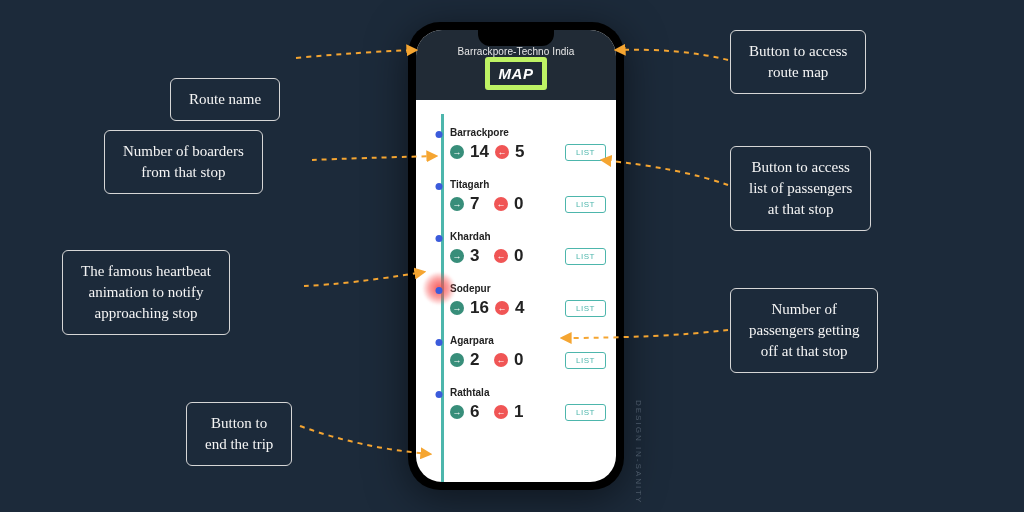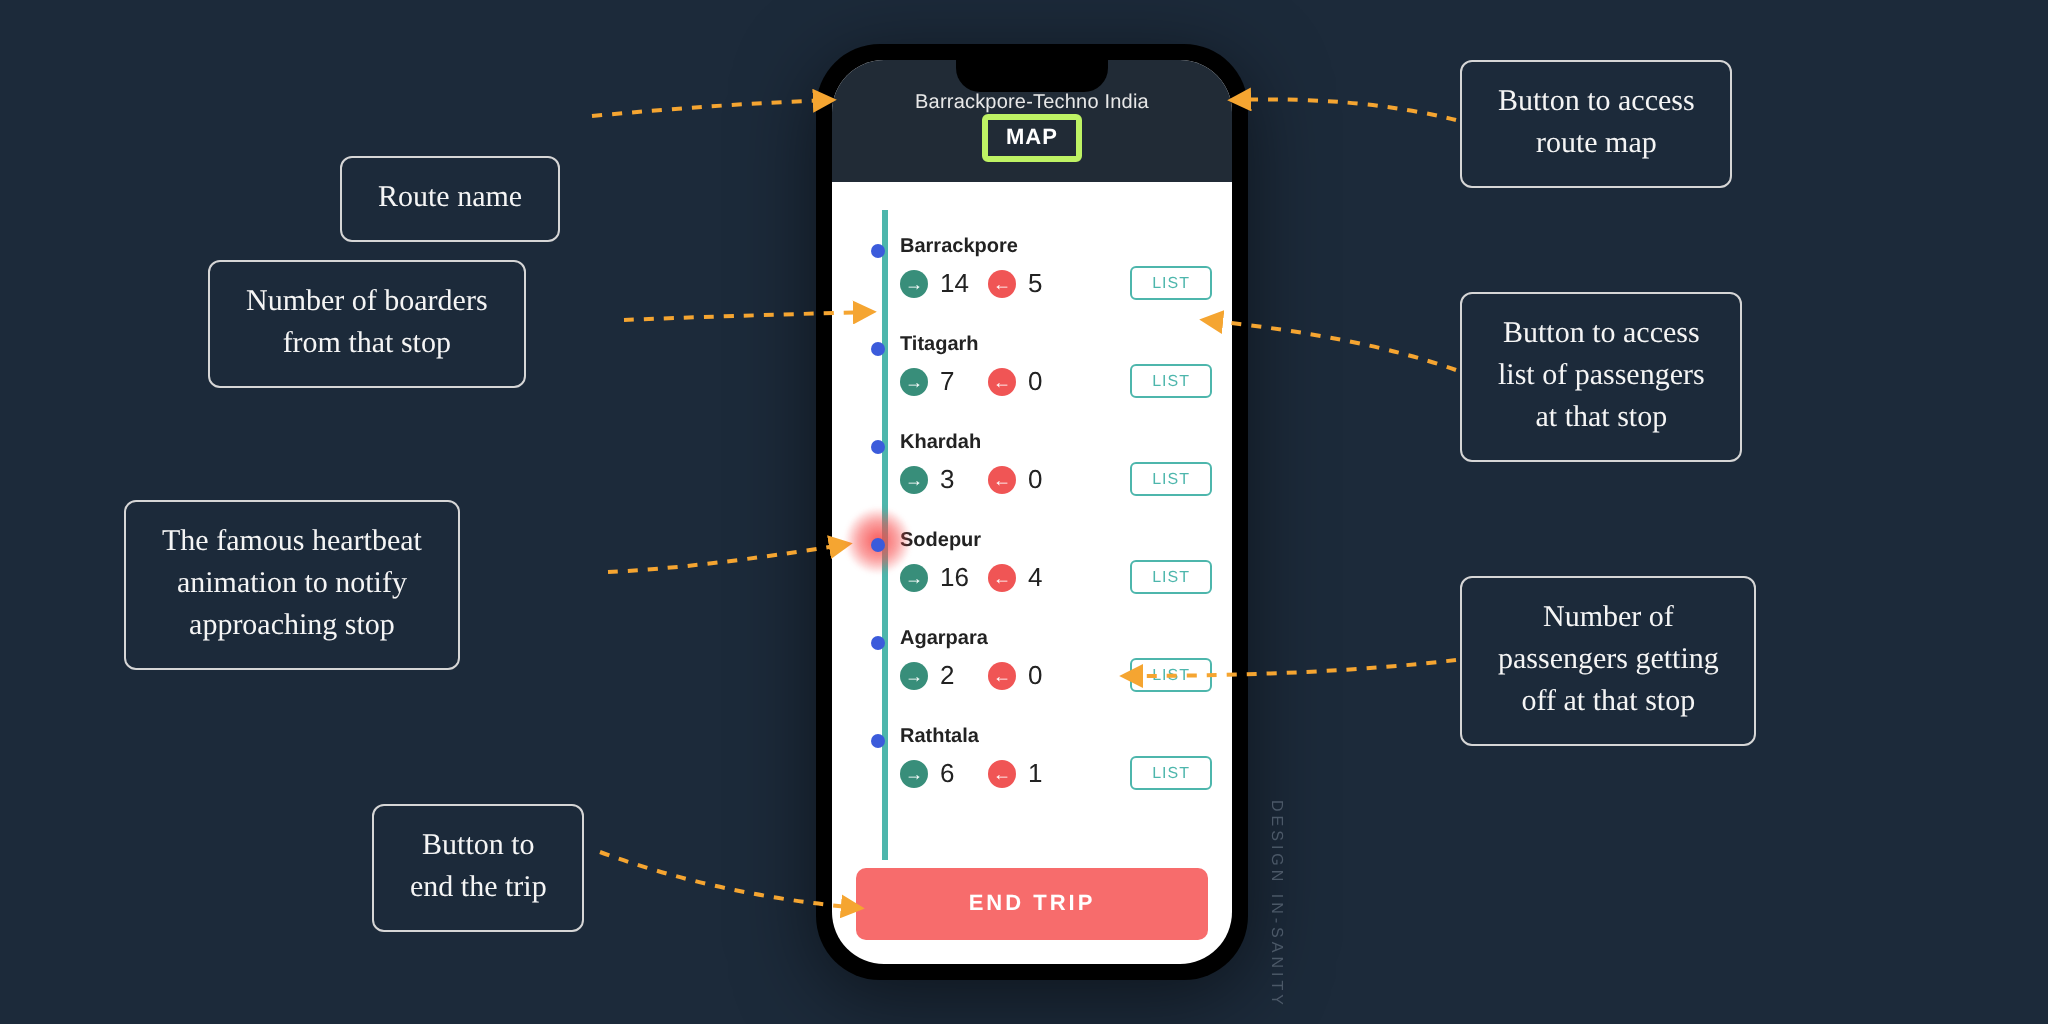--- a/index.html
+++ b/index.html
@@ -51,28 +51,29 @@
     color: #e8e8e8;
     padding: 16px 10px 10px 10px;
     display: flex;
     align-items: center;
     justify-content: space-between;
     font-size: 10px;
     flex-direction: column;
   }
   .route-name { font-weight: 500; letter-spacing: 0.1px; }
   .map-btn {
-    border: 3px solid #bef264;
+    border: 5px solid #bef264;
     color: #fff;
     padding: 3px 9px;
     border-radius: 3px;
-    font-size: 11px;
+    font-size: 15px;
     font-weight: 600;
     letter-spacing: 0.5px;
     cursor: pointer;
+    font-style: italic;
   }
 
   .stops {
     flex: 1;
     padding: 10px 10px 4px 24px;
     position: relative;
     overflow: hidden;
   }
   .timeline-line {
     position: absolute;
@@ -129,22 +130,22 @@
     justify-content: center;
     width: 14px;
     height: 14px;
     border-radius: 50%;
     font-size: 9px;
     color: #fff;
   }
   .chip-in { background: #388e7a; }
   .chip-out { background: #f05555; }
   .count {
-    font-size: 13px;
-    font-weight: 400;
+    font-size: 17px;
+    font-weight: 700;
     color: #222;
     min-width: 18px;
   }
   .list-btn {
     margin-left: auto;
     border: 1px solid #4db6ac;
     color: #4db6ac;
     background: #fff;
     font-size: 8px;
     font-weight: 400;
@@ -282,21 +283,20 @@
               <span class="chip chip-in">→</span>
               <span class="count">6</span>
               <span class="chip chip-out">←</span>
               <span class="count">1</span>
               <span class="list-btn">LIST</span>
             </div>
           </div>
         </div>
     </div>
 
-    <div class="end-trip">END TRIP</div>
   </div>
 </div>
 
 <div class="wm">DESIGN IN-SANITY</div>
 
 <svg class="arrow" width="1024" height="512" style="left:0;top:0">
   <defs>
     <marker id="ah" viewBox="0 0 10 10" refX="8" refY="5" markerWidth="6" markerHeight="6" orient="auto">
       <path d="M0 0 L10 5 L0 10 z" fill="#f5a531"></path>
     </marker>

